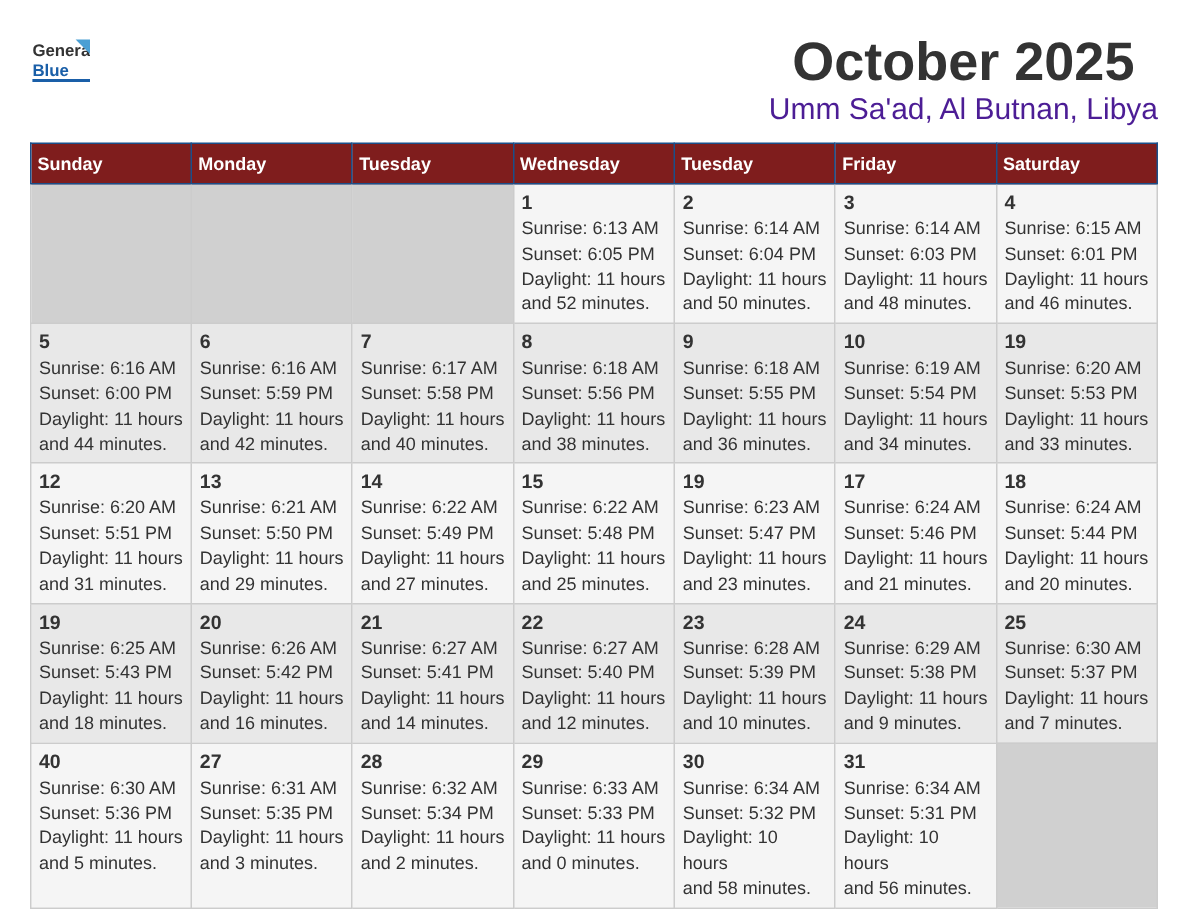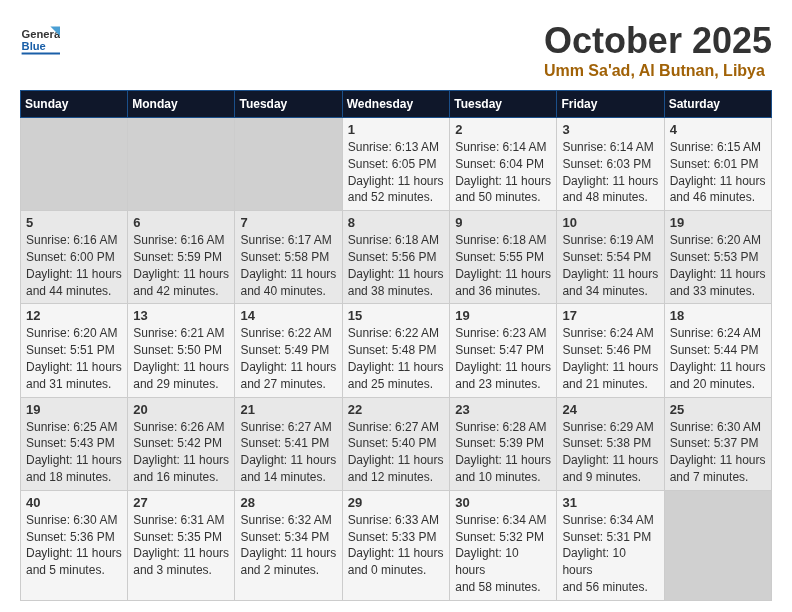--- a/index.html
+++ b/index.html
@@ -10,39 +10,39 @@
       min-height: 612px;
       padding: 20px;
     }
     .header {
       display: flex;
       justify-content: space-between;
       align-items: flex-start;
       margin-bottom: 10px;
     }
     .title-block {
-      text-align: left;
+      text-align: center;
     }
     .title-block h1 {
       font-size: 36px;
       font-weight: bold;
       color: #333;
     }
     .title-block h2 {
-      font-size: 16px;
-      font-weight: bold;
-      color: #a16207;
+      font-size: 20px;
+      font-weight: normal;
+      color: #4c1d95;
     }
     .calendar {
       width: 100%;
       border-collapse: collapse;
       font-size: 11px;
     }
     .calendar thead th {
-      background: #0f172a;
+      background: #7f1d1d;
       color: #fff;
       padding: 6px 4px;
       text-align: left;
       font-size: 12px;
       font-weight: bold;
       border: 1px solid #1a4f8a;
     }
     .calendar tbody td {
       border: 1px solid #ccc;
       padding: 4px 5px;

